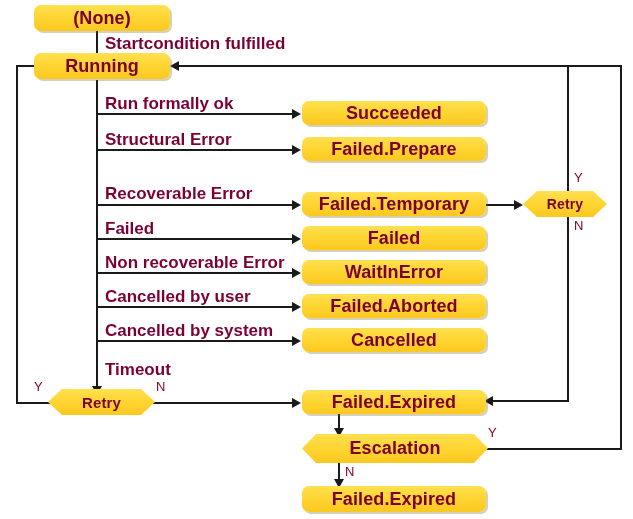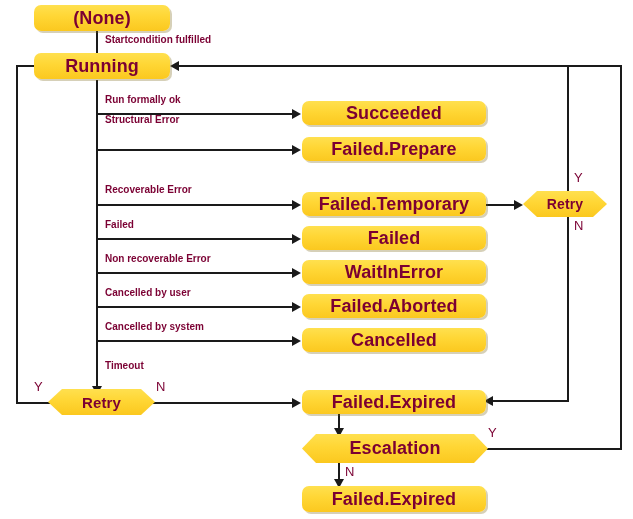--- a/index.html
+++ b/index.html
@@ -36,21 +36,21 @@
   .lv{width:2px;}
   .arrow{position:absolute;width:0;height:0;z-index:3;}
   .ar-right{border-top:5px solid transparent;border-bottom:5px solid transparent;border-left:9px solid #1a1a1a;}
   .ar-left{border-top:5px solid transparent;border-bottom:5px solid transparent;border-right:9px solid #1a1a1a;}
   .ar-down{border-left:5px solid transparent;border-right:5px solid transparent;border-top:9px solid #1a1a1a;}
 
   
   .elabel{
     position:absolute;
     color:#7B0033;
-    font-size:10px;
+    font-size:17px;
     font-weight:bold;
     white-space:nowrap;
     z-index:5;
     background:transparent;
   }
   .ylabel{
     position:absolute;
     color:#7B0033;
     font-size:13px;
     font-weight:normal;
@@ -171,21 +171,21 @@
   </div>
 
   <div class="node state" style="left:302px;top:486px;width:184px;height:26px;">
     <span>Failed.Expired</span>
   </div>
 
   <div class="elabel" style="left:105px;top:34px;">Startcondition fulfilled</div>
 
   <div class="elabel" style="left:105px;top:94px;">Run formally ok</div>
 
-  <div class="elabel" style="left:105px;top:114px;">Structural Error</div>
+  <div class="elabel" style="left:105px;top:130px;">Structural Error</div>
 
   <div class="elabel" style="left:105px;top:184px;">Recoverable Error</div>
 
   <div class="elabel" style="left:105px;top:219px;">Failed</div>
 
   <div class="elabel" style="left:105px;top:253px;">Non recoverable Error</div>
 
   <div class="elabel" style="left:105px;top:287px;">Cancelled by user</div>
 
   <div class="elabel" style="left:105px;top:321px;">Cancelled by system</div>

